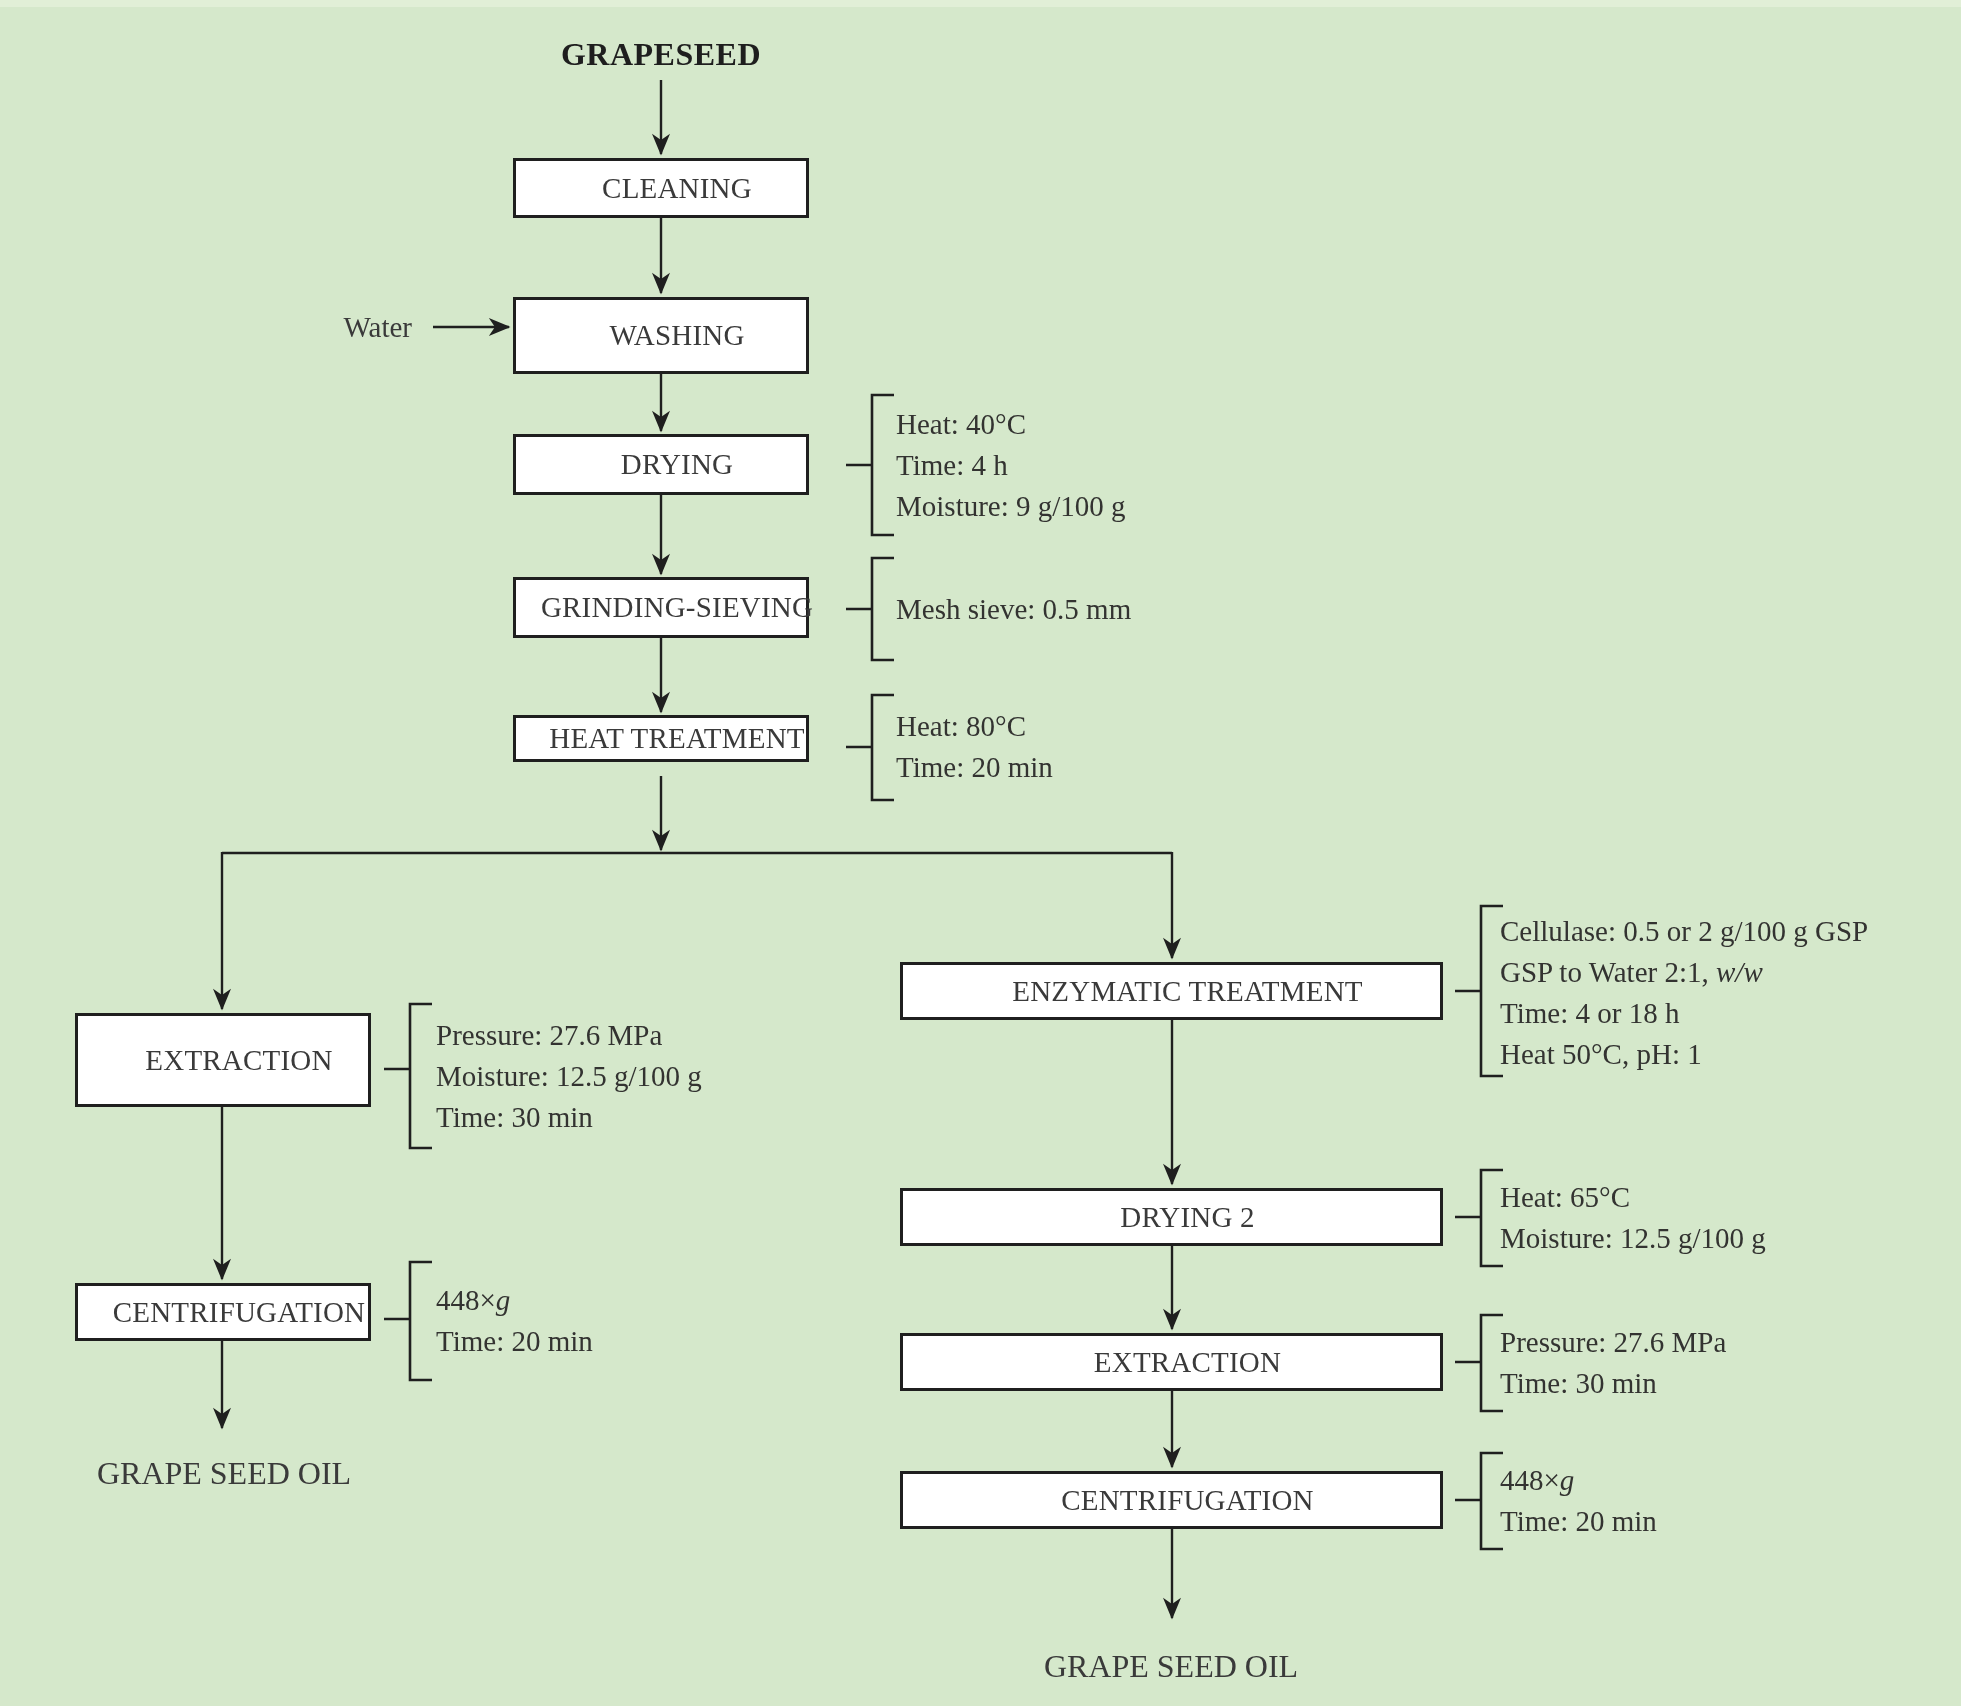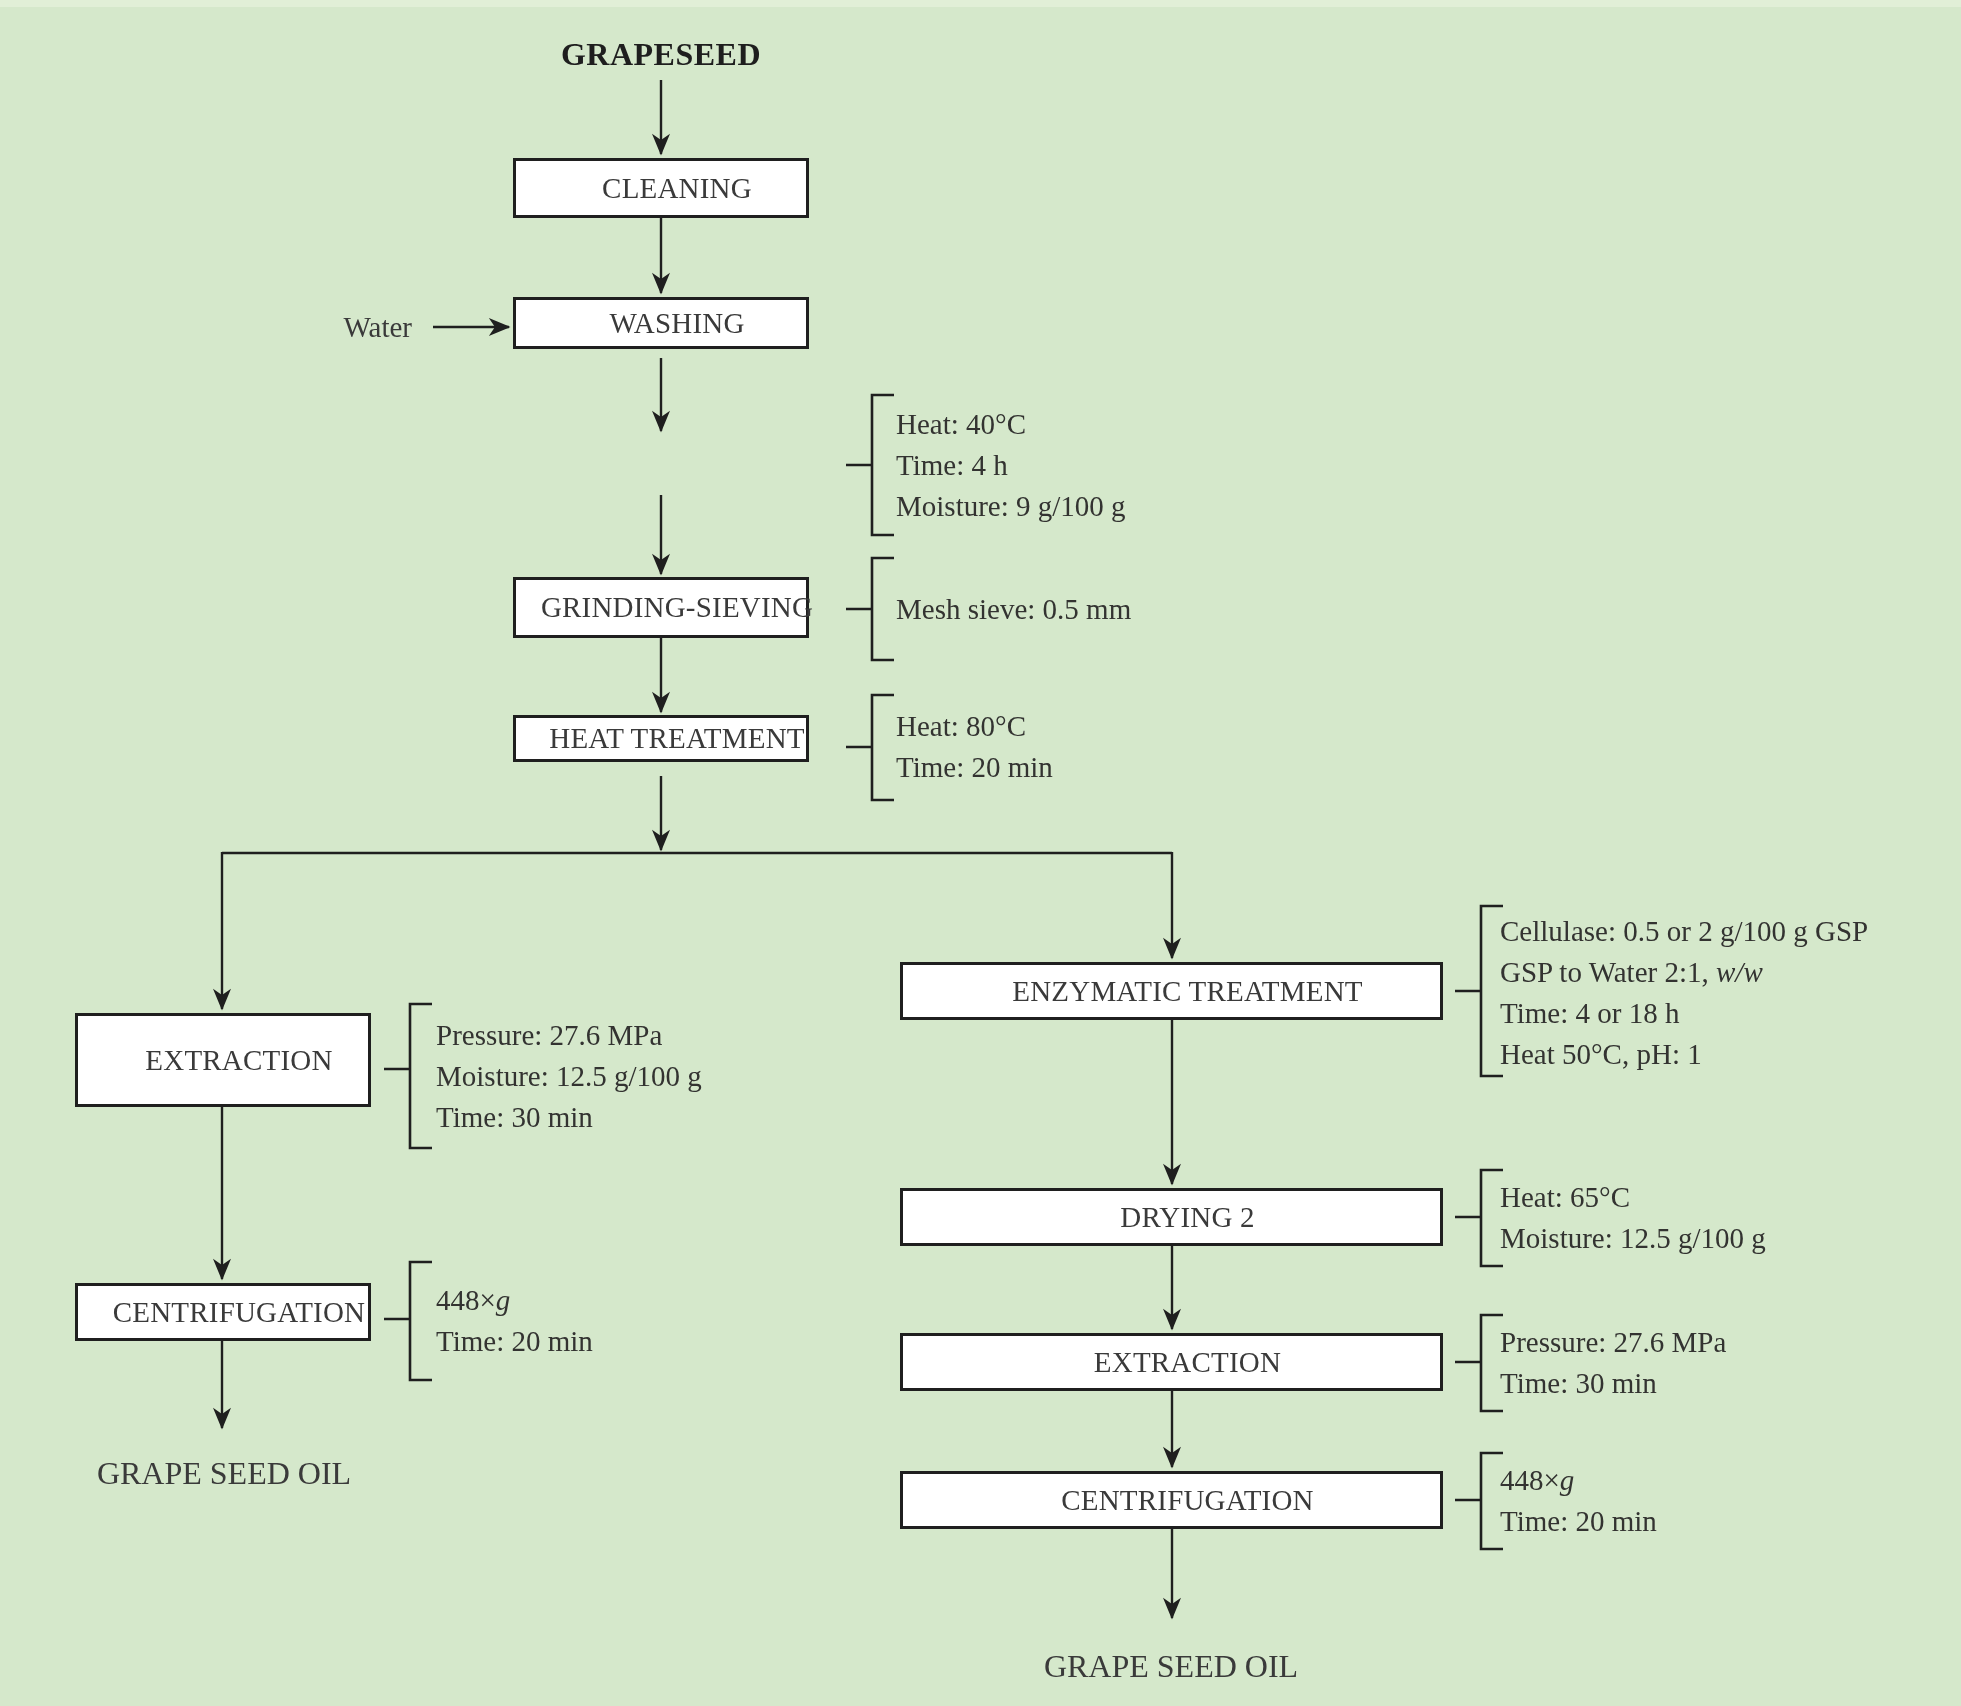--- a/index.html
+++ b/index.html
@@ -94,22 +94,25 @@
       <path d="M1503,1315 L1481,1315 L1481,1411 L1503,1411 M1455,1362 L1481,1362"></path>
       <path d="M1503,1453 L1481,1453 L1481,1549 L1503,1549 M1455,1500 L1481,1500"></path>
     </g>
   </svg>
 
   <div class="fig-title">GRAPESEED</div>
 
   <div class="box" style="left:513px;top:158px;width:296px;height:60px">
     <span>CLEANING</span>
   </div>
-  <div class="box" style="left:513px;top:297px;width:296px;height:52px">
+  <div class="box" style="left:513px;top:297px;width:296px;height:77px">
     <span>WASHING</span>
+  </div>
+  <div class="box" style="left:513px;top:434px;width:296px;height:61px">
+    <span>DRYING</span>
   </div>
   <div class="box" style="left:513px;top:577px;width:296px;height:61px">
     <span>GRINDING-SIEVING</span>
   </div>
   <div class="box" style="left:513px;top:715px;width:296px;height:47px">
     <span>HEAT TREATMENT</span>
   </div>
 
   <div class="side-label" style="left:300px;top:311px;width:112px">Water</div>
 

